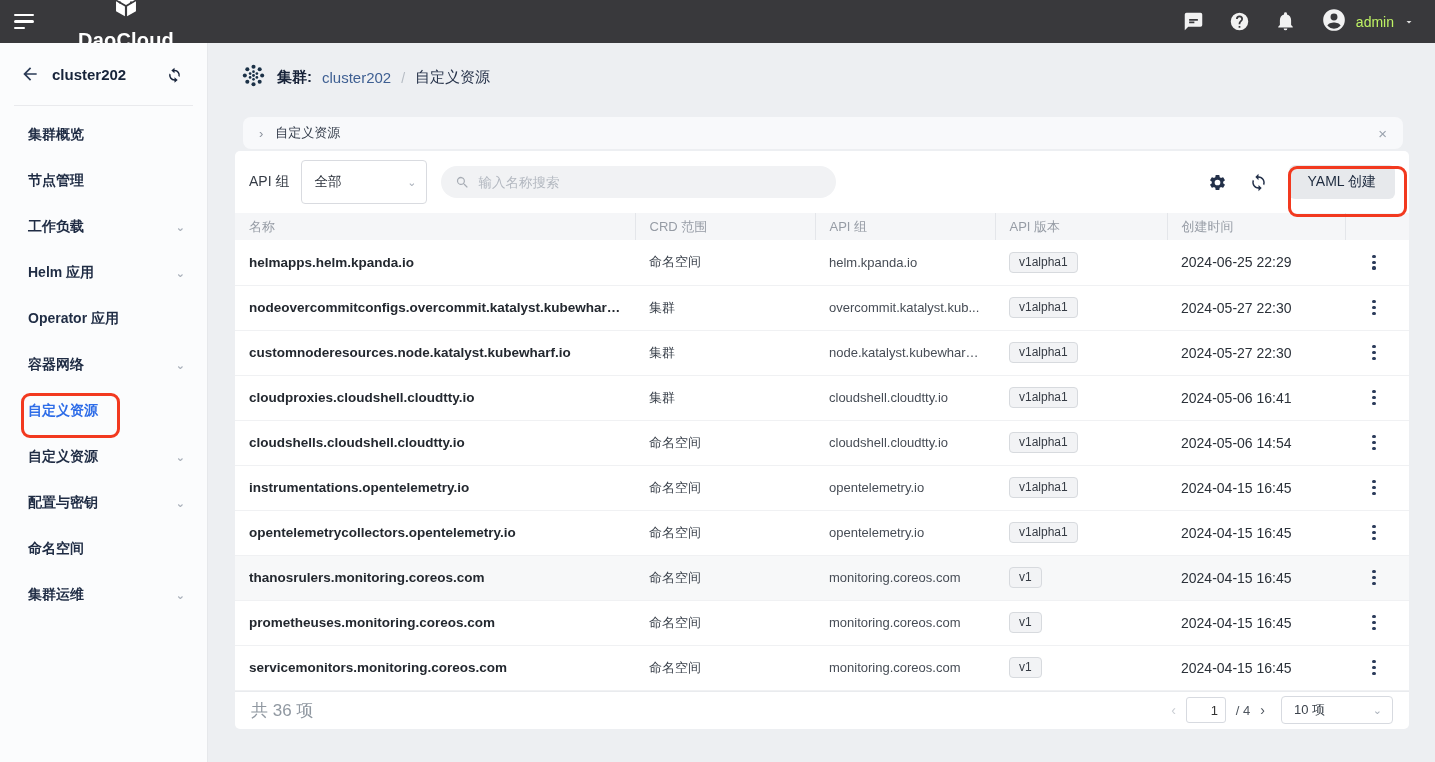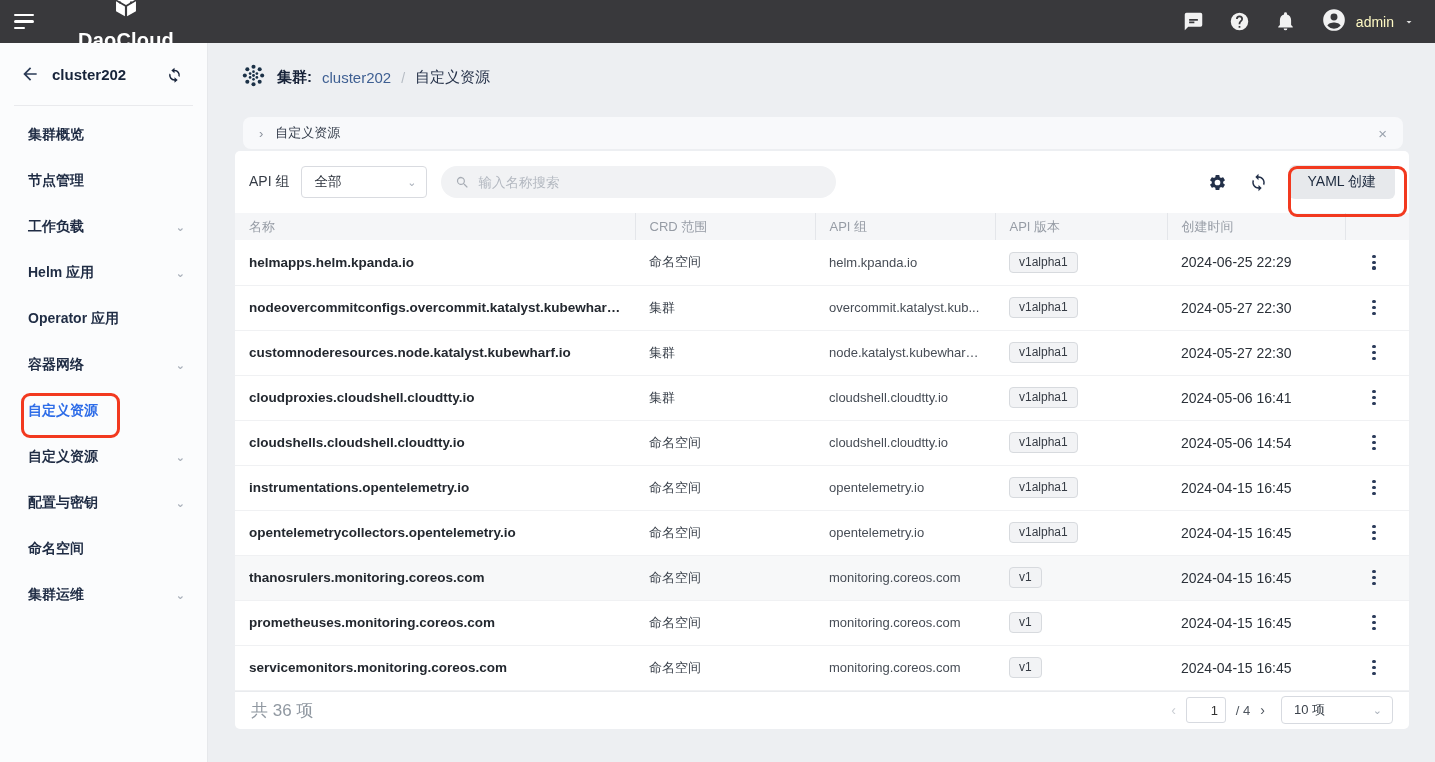--- a/index.html
+++ b/index.html
@@ -11,21 +11,21 @@
   .topbar { position:absolute; top:0; left:0; width:1435px; height:43px; background:#39393c; display:flex; align-items:center; padding:0 20px 0 14px; }
   .hamburger { width:26px; height:20px; display:flex; flex-direction:column; justify-content:center; gap:4px; cursor:pointer; }
   .hamburger i { display:block; height:2.5px; background:#fff; border-radius:2px; }
   .hamburger i:nth-child(1){ width:20px; } .hamburger i:nth-child(2){ width:20px; } .hamburger i:nth-child(3){ width:11px; }
   .brand { display:flex; align-items:center; gap:7px; margin-left:38px; cursor:pointer;flex-direction:column; }
   .brand-name { color:#fff; font-size:20px; font-weight:700; letter-spacing:.2px; }
   .topbar-right { margin-left:auto; display:flex; align-items:center; gap:24px; }
   .tb-icon { width:22px; height:22px; display:flex; align-items:center; justify-content:center; cursor:pointer; }
   .tb-icon svg { fill:#f2f2f2; }
   .user-wrap { display:flex; align-items:center; gap:9px; cursor:pointer; }
-  .user-name { color:#fef9c3; font-size:14px; }
+  .user-name { color:#bef264; font-size:14px; }
 
   
   .sidebar { position:absolute; top:43px; left:0; width:208px; height:719px; background:#fbfcfd; border-right:1px solid #e6e8eb; }
   .sb-head { height:62px; display:flex; align-items:center; padding:0 20px; }
   .sb-back { width:22px; height:22px; cursor:pointer; display:flex; align-items:center; }
   .sb-cluster { font-size:15px; font-weight:700; color:#17243a; margin-left:10px; }
   .sb-swap { margin-left:auto; width:22px; height:22px; cursor:pointer; display:flex; align-items:center; }
   .sb-divider { height:1px; background:#e9eaed; margin:0 14px 6px 14px; }
   .sb-item { height:46px; display:flex; align-items:center; padding:0 22px 0 28px; font-size:14px; font-weight:600; color:#1f2c44; cursor:pointer;text-align:center; }
   .sb-item .chev { margin-left:auto; color:#a9b0ba; font-size:11px; }
@@ -40,21 +40,21 @@
   .bc-current { font-size:15px; color:#27334a; }
 
   .banner { position:absolute; left:34px; top:74px; width:1160px; height:32px; background:#f8f9fb; border-radius:8px; display:flex; align-items:center; padding:0 16px; }
   .banner-chev { color:#8a919c; font-size:13px; margin-right:12px; cursor:pointer; }
   .banner-title { font-size:13px; color:#343d4b; }
   .banner-close { margin-left:auto; color:#9aa2ad; font-size:15px; cursor:pointer; line-height:1; }
 
   .card { position:absolute; left:26px; top:108px; width:1174px; height:578px; background:#fff; border-radius:5px; }
   .toolbar { height:62px; display:flex; align-items:center; padding:0 14px 0 14px; }
   .tb-label { font-size:14px; color:#363c46; }
-  .select-box { margin-left:12px; width:126px; height:32px; border:1px solid #d9dbe0; border-radius:4px; background:#fff; display:flex; align-items:center; padding:0 10px 0 12px; cursor:pointer; }
+  .select-box { margin-left:12px; width:126px; height:44px; border:1px solid #d9dbe0; border-radius:4px; background:#fff; display:flex; align-items:center; padding:0 10px 0 12px; cursor:pointer; }
   .select-box .val { font-size:13.5px; color:#2b313b; }
   .select-box .chev { margin-left:auto; color:#a9b0ba; font-size:11px; }
   .searchbar { margin-left:14px; width:395px; height:32px; background:#f1f2f4; border-radius:16px; display:flex; align-items:center; padding:0 14px; }
   .searchbar svg { flex:0 0 auto; }
   .searchbar input { border:none; outline:none; background:transparent; font-size:13.5px; margin-left:8px; width:100%; color:#333; font-family:inherit; }
   .searchbar input::placeholder { color:#b3b8c0; }
   .toolbar-right { margin-left:auto; display:flex; align-items:center; gap:19px; }
   .ico-btn { width:22px; height:22px; display:flex; align-items:center; justify-content:center; cursor:pointer; }
   .ico-btn svg { fill:#233049; }
   .yaml-btn { height:34px; background:#e7e9ec; border:none; border-radius:6px; padding:0 19px; font-size:14px; color:#1d2a3e; cursor:pointer; font-family:inherit; }

